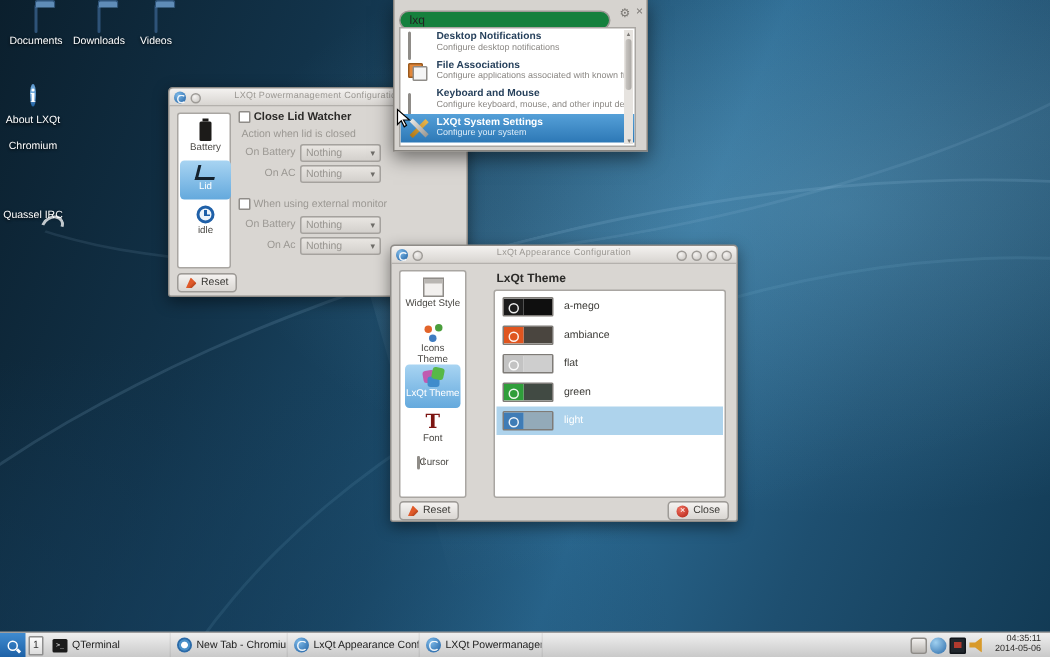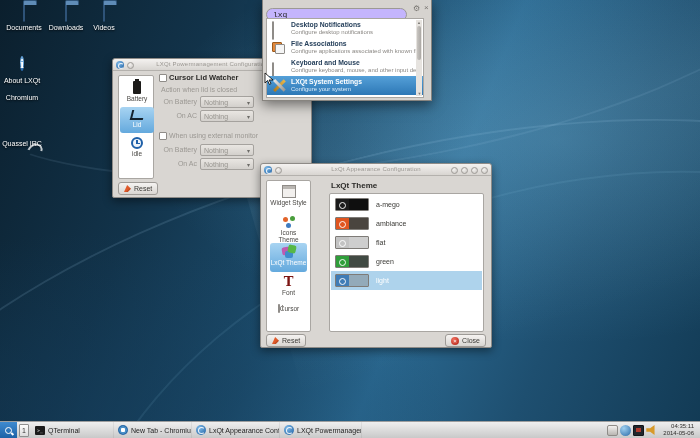--- a/index.html
+++ b/index.html
@@ -70,21 +70,21 @@
 
 .throw{position:absolute;left:1px;right:1px;height:19px;display:flex;align-items:center}
 .throw.sel{background:#aed3ec}
 .thprev{width:34px;height:13px;margin-left:4px;border:1px solid #7e7b77;border-radius:1px;display:flex;overflow:hidden}
 .thbtn{width:13px;height:100%;position:relative;flex:none}
 .thbtn::after{content:"";position:absolute;left:3px;top:3px;width:5px;height:5px;border:1.5px solid rgba(255,255,255,.92);border-radius:50%}
 .thbar{flex:1}
 .thname{font-size:7px;color:#3a3935;margin-left:7px}
 
 #runner{position:absolute;left:262px;top:0;width:170px;height:101px;background:#d6d3cf;border:1px solid #87847f;border-top:none;box-shadow:0 4px 12px rgba(0,0,0,.5);padding:3px}
-.rinput{width:141px;height:13px;border:1px solid #9c9995;border-radius:7px;background:#c4b5fd;font-size:8px;color:#222;padding:0 6px;font-family:Liberation Mono, monospace;outline:none}
+.rinput{width:141px;height:13px;border:1px solid #9c9995;border-radius:7px;background:#15803d;font-size:8px;color:#222;padding:0 6px;font-family:Liberation Sans, sans-serif;outline:none}
 .rlist{position:absolute;left:3px;top:18px;width:158px;height:80px;background:#fff;border:1px solid #a9a6a2;overflow:hidden}
 .ritem{position:absolute;left:0;right:0;height:19px}
 .ritem.sel{background:linear-gradient(#55a0d8,#2d78b6)}
 .rit{position:absolute;left:24px;top:2px;font-size:6.8px;font-weight:bold;color:#27415c;white-space:nowrap}
 .ris{position:absolute;left:24px;top:10px;font-size:6px;color:#8b8884;white-space:nowrap;max-width:128px;overflow:hidden}
 .ritem.sel .rit{color:#fff}
 .ritem.sel .ris{color:#dcebf7}
 .ricon{position:absolute;left:5px;top:3px;width:13px;height:13px}
 .ic-notif{background:#fdfdfd;border:1px solid #8f8c88;border-radius:1px;position:relative}
 .ic-notif::before{content:"";position:absolute;left:1px;top:2px;right:5px;height:1.5px;background:#9c9995;box-shadow:0 3px 0 #b8b5b1}
@@ -171,21 +171,21 @@
         <span>Lid</span>
       </div>
       <div class="psitem" style="top:59px;height:26px;left:1px">
         <span class="ic-idle"></span>
         <span>idle</span>
       </div>
     </div>
 
     <div class="abs" style="left:46px;top:14px;font-size:7.5px">
       <span class="cb"></span>
-      <b style="color:#2b2a28">Cursor Lid Watcher</b>
+      <b style="color:#2b2a28">Close Lid Watcher</b>
     </div>
     <div class="abs flabel dis" style="left:48px;top:27px;text-align:left">Action when lid is closed</div>
     <div class="flabel dis" style="left:30px;top:39px;width:54px">On Battery</div>
     <div class="combo dis" style="left:87px;top:37px;width:54px">
       <span>Nothing</span>
       <span class="arr">▾</span>
     </div>
     <div class="flabel dis" style="left:30px;top:53px;width:54px">On AC</div>
     <div class="combo dis" style="left:87px;top:51px;width:54px">
       <span>Nothing</span>

